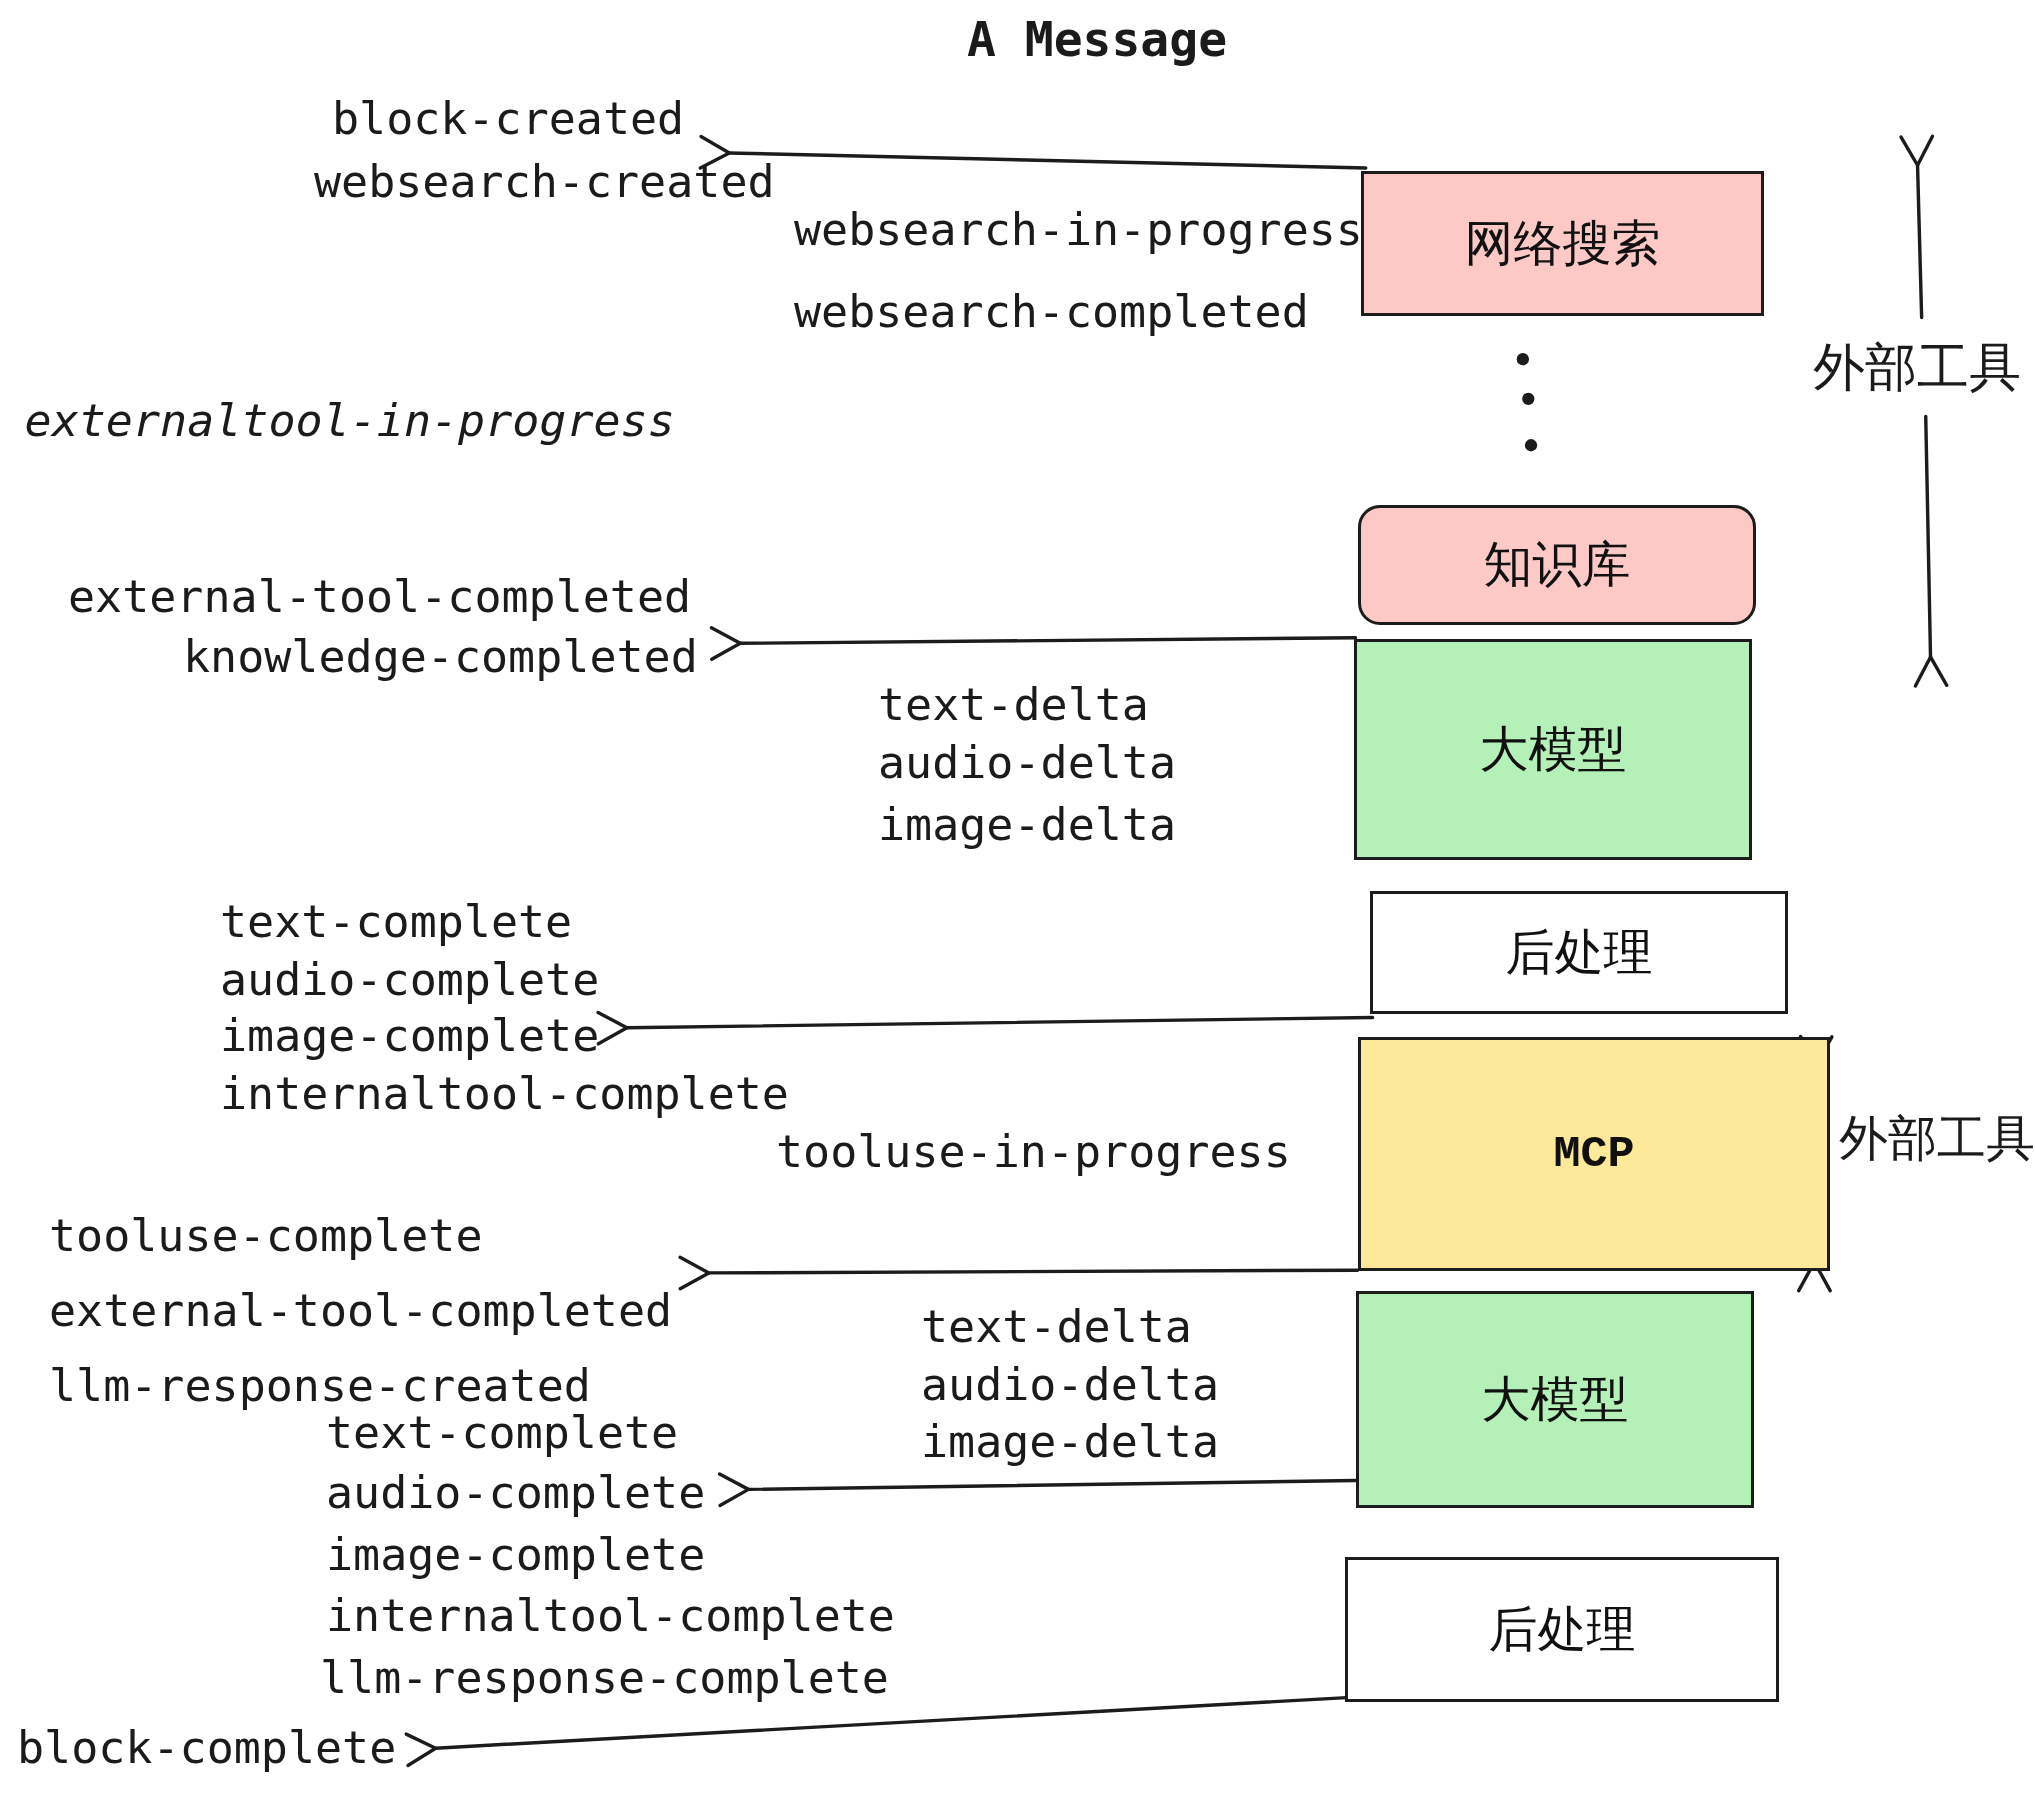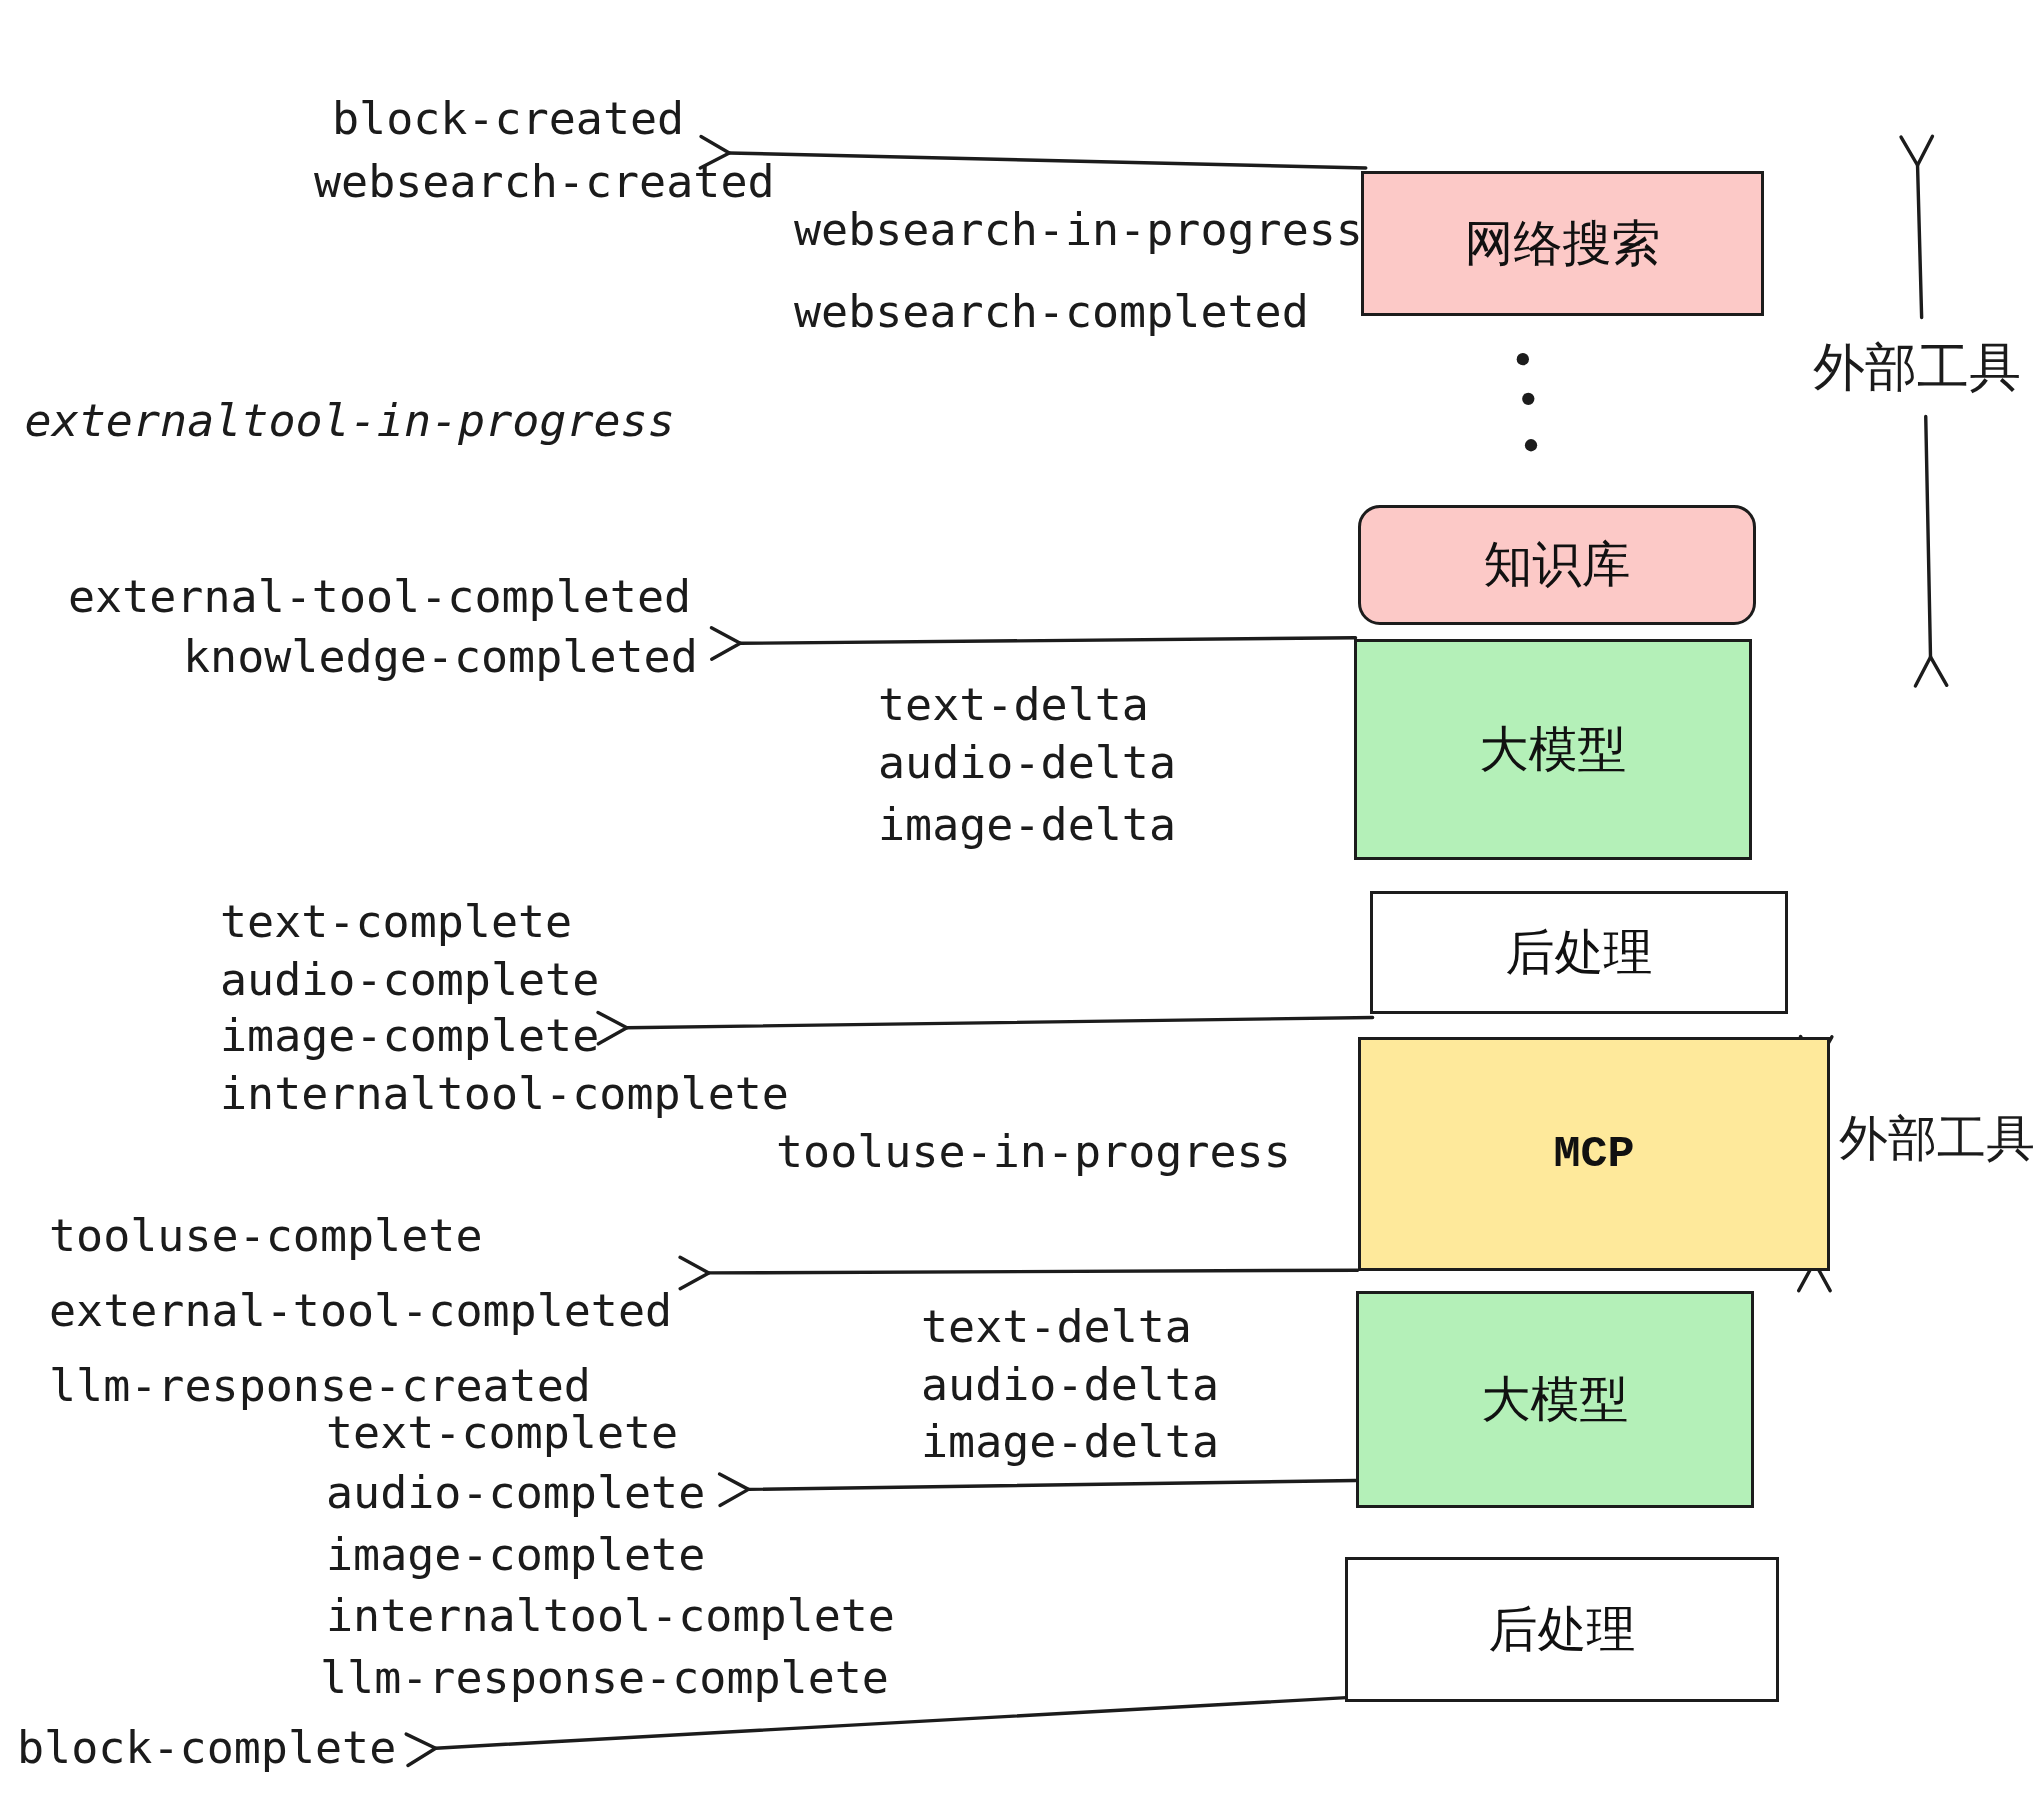--- a/index.html
+++ b/index.html
@@ -53,20 +53,21 @@
       <line x1="2657" y1="1705" x2="2659" y2="1560" marker-end="url(#ah)"></line>
       <line x1="2657" y1="1700" x2="2657" y2="1848" marker-end="url(#ah)"></line>
     </g>
     <g fill="#1c1c1c">
       <circle cx="2230" cy="526" r="9"></circle>
       <circle cx="2238" cy="584" r="9"></circle>
       <circle cx="2242" cy="652" r="9"></circle>
     </g>
   </svg>
 
+  <div class="title">A Message</div>
 
   <div class="box box-websearch fill-pink">网络搜索</div>
   <div class="box box-knowledge fill-pink">知识库</div>
   <div class="box box-llm-1 fill-green">大模型</div>
   <div class="box box-post-1 fill-white">后处理</div>
   <div class="box box-mcp fill-yellow">MCP</div>
   <div class="box box-llm-2 fill-green">大模型</div>
   <div class="box box-post-2 fill-white">后处理</div>
 
   <div class="lbl" style="left:332px;top:92px;">block-created</div>

